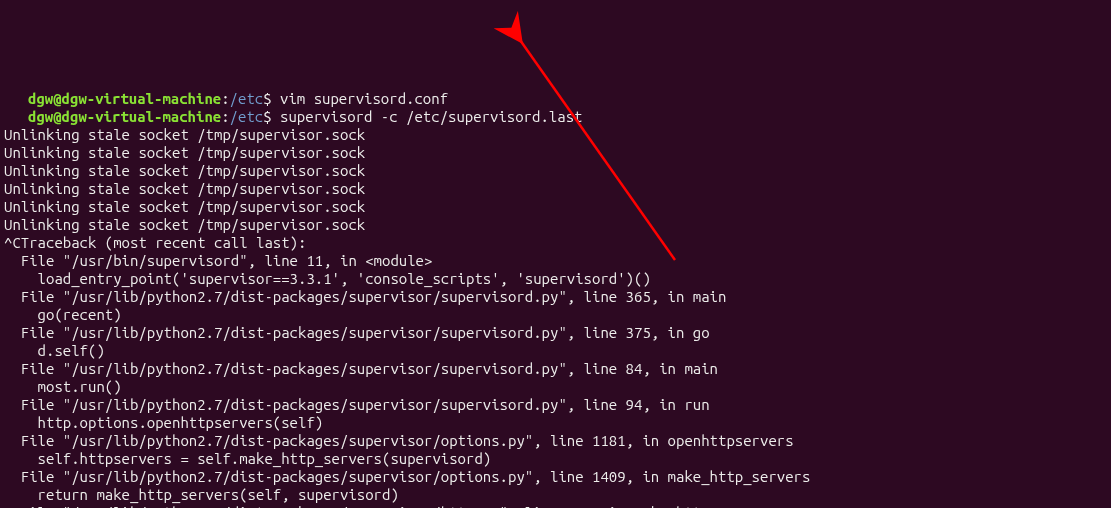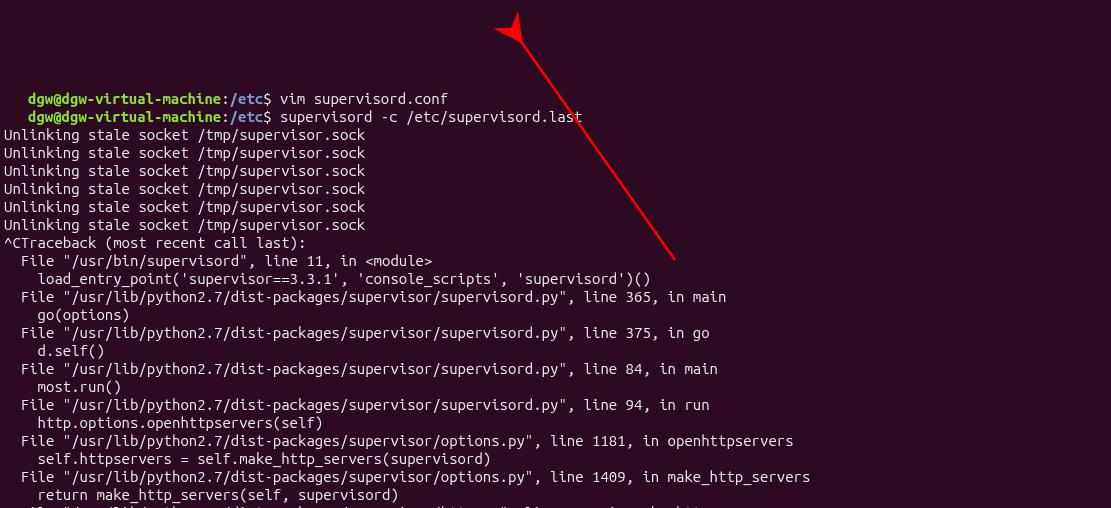--- a/index.html
+++ b/index.html
@@ -15,21 +15,21 @@
     overflow: hidden;
     position: relative;
     white-space: pre;
   }
   .term {
     padding: 0 4px;
     position: relative;
     z-index: 1;
   }
   .user { color: #8ae234; font-weight: bold; margin-left: 24px; }
-  .path { color: #729fcf; font-weight: bold; }
+  .path { color: #729fcf; font-weight: normal; }
   .white { color: #eeeeec; }
   svg.arrow {
     position: absolute;
     top: 0;
     left: 0;
     pointer-events: none;
     z-index: 2;
   }
 </style>
 </head>
@@ -43,21 +43,21 @@
 <span class="white">Unlinking stale socket /tmp/supervisor.sock</span>
 <span class="white">Unlinking stale socket /tmp/supervisor.sock</span>
 <span class="white">Unlinking stale socket /tmp/supervisor.sock</span>
 <span class="white">Unlinking stale socket /tmp/supervisor.sock</span>
 <span class="white">Unlinking stale socket /tmp/supervisor.sock</span>
 <span class="white">Unlinking stale socket /tmp/supervisor.sock</span>
 <span class="white">^CTraceback (most recent call last):</span>
 <span class="white">  File "/usr/bin/supervisord", line 11, in &lt;module&gt;</span>
 <span class="white">    load_entry_point('supervisor==3.3.1', 'console_scripts', 'supervisord')()</span>
 <span class="white">  File "/usr/lib/python2.7/dist-packages/supervisor/supervisord.py", line 365, in main</span>
-<span class="white">    go(options)</span>
+<span class="white">    go(recent)</span>
 <span class="white">  File "/usr/lib/python2.7/dist-packages/supervisor/supervisord.py", line 375, in go</span>
 <span class="white">    d.self()</span>
 <span class="white">  File "/usr/lib/python2.7/dist-packages/supervisor/supervisord.py", line 84, in main</span>
 <span class="white">    most.run()</span>
 <span class="white">  File "/usr/lib/python2.7/dist-packages/supervisor/supervisord.py", line 94, in run</span>
 <span class="white">    http.options.openhttpservers(self)</span>
 <span class="white">  File "/usr/lib/python2.7/dist-packages/supervisor/options.py", line 1181, in openhttpservers</span>
 <span class="white">    self.httpservers = self.make_http_servers(supervisord)</span>
 <span class="white">  File "/usr/lib/python2.7/dist-packages/supervisor/options.py", line 1409, in make_http_servers</span>
 <span class="white">    return make_http_servers(self, supervisord)</span>

